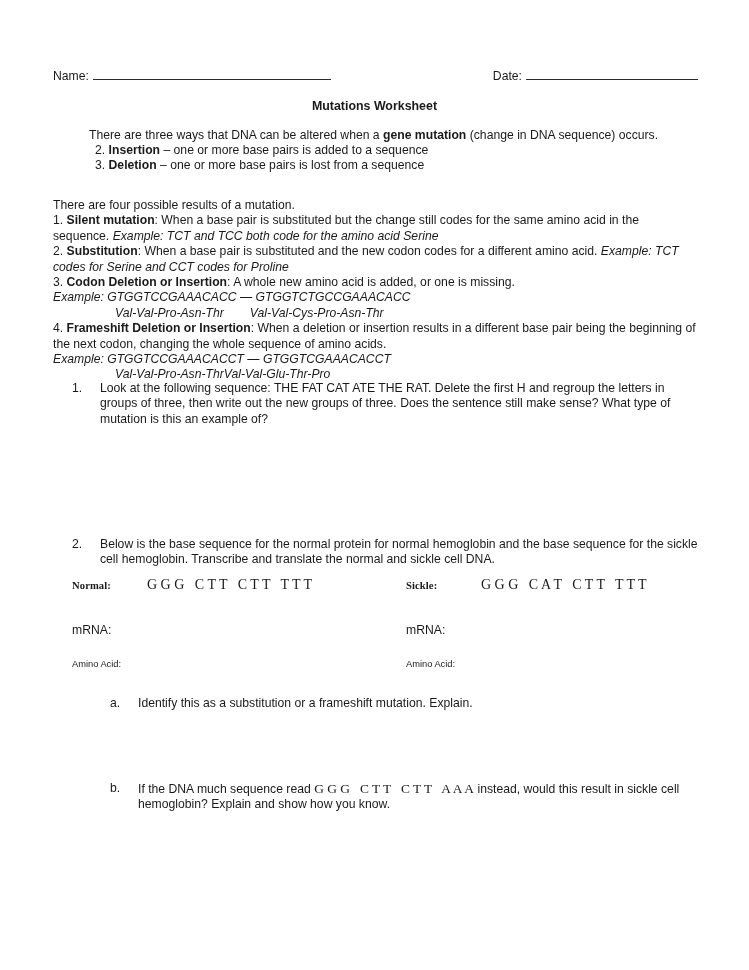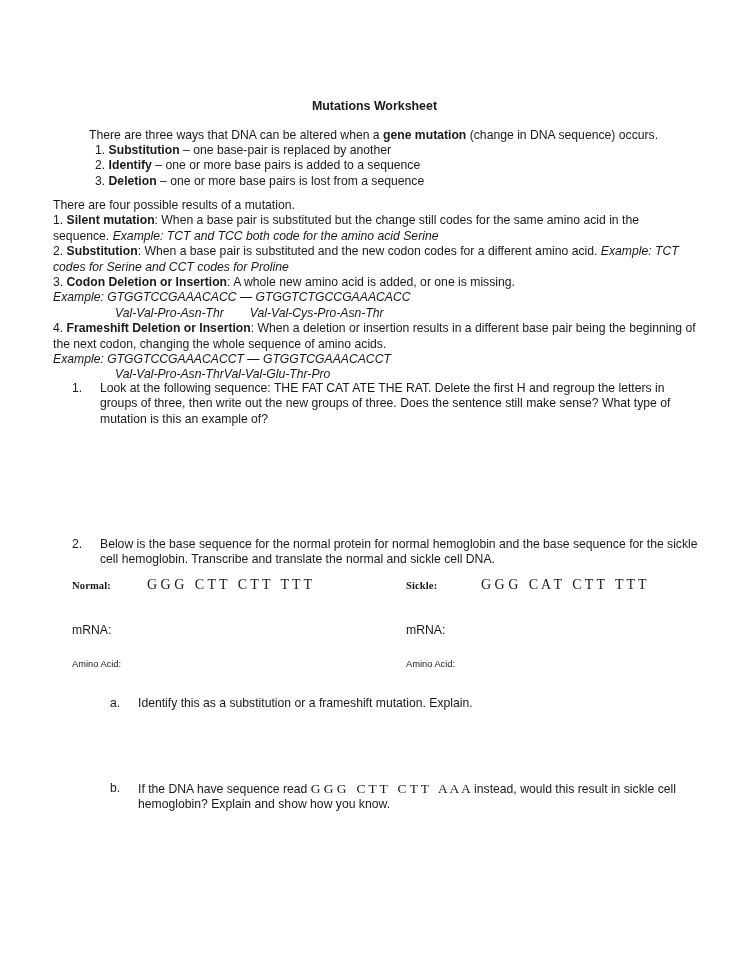--- a/index.html
+++ b/index.html
@@ -141,35 +141,42 @@
     font-family: "Liberation Serif", serif;
     font-size: 13.4px;
     white-space: pre;
   }
 </style>
 </head>
 <body>
 
 <div class="page">
 
+  <div class="header-row">
+    <div class="field">
+      <span class="field-label">Name:</span>
+      <span class="rule rule-name"></span>
+    </div>
+    <div class="spacer-hd"></div>
+    <div class="field">
+      <span class="field-label">Date:</span>
+      <span class="rule rule-date"></span>
+    </div>
+  </div>
 
   <div class="doc-title">Mutations Worksheet</div>
 
   <div class="block b-intro">
     <span>There are three ways that DNA can be altered when a </span><b>gene mutation</b><span> (change in DNA sequence) occurs.</span>
   </div>
 
   <div class="block b-list1">
     <span class="line">
-      <span>1.</span>
-      <b>Substitution</b><span> – one base-pair is replaced by another</span>
-    </span>
-    <span class="line">
       <span>2.</span>
-      <b>Identify</b><span> – one or more base pairs is added to a sequence</span>
+      <b>Insertion</b><span> – one or more base pairs is added to a sequence</span>
     </span>
     <span class="line">
       <span>3.</span>
       <b>Deletion</b><span> – one or more base pairs is lost from a sequence</span>
     </span>
   </div>
 
   <div class="block b-results">
     <span class="line">There are four possible results of a mutation.</span>
 
@@ -221,17 +228,17 @@
   <div class="block b-qa">
     <div class="qrow">
       <span class="qnum">a.</span>
       <span class="qtext">Identify this as a substitution or a frameshift mutation. Explain.</span>
     </div>
   </div>
 
   <div class="block b-qb">
     <div class="qrow">
       <span class="qnum">b.</span>
-      <span class="qtext"><span>If the DNA have sequence read </span><span class="inline-seq">G G G   C T T   C T T   A A A</span><span> instead, would this result in sickle cell hemoglobin? Explain and show how you know.</span></span>
+      <span class="qtext"><span>If the DNA much sequence read </span><span class="inline-seq">G G G   C T T   C T T   A A A</span><span> instead, would this result in sickle cell hemoglobin? Explain and show how you know.</span></span>
     </div>
   </div>
 
 </div>
 
 </body></html>

